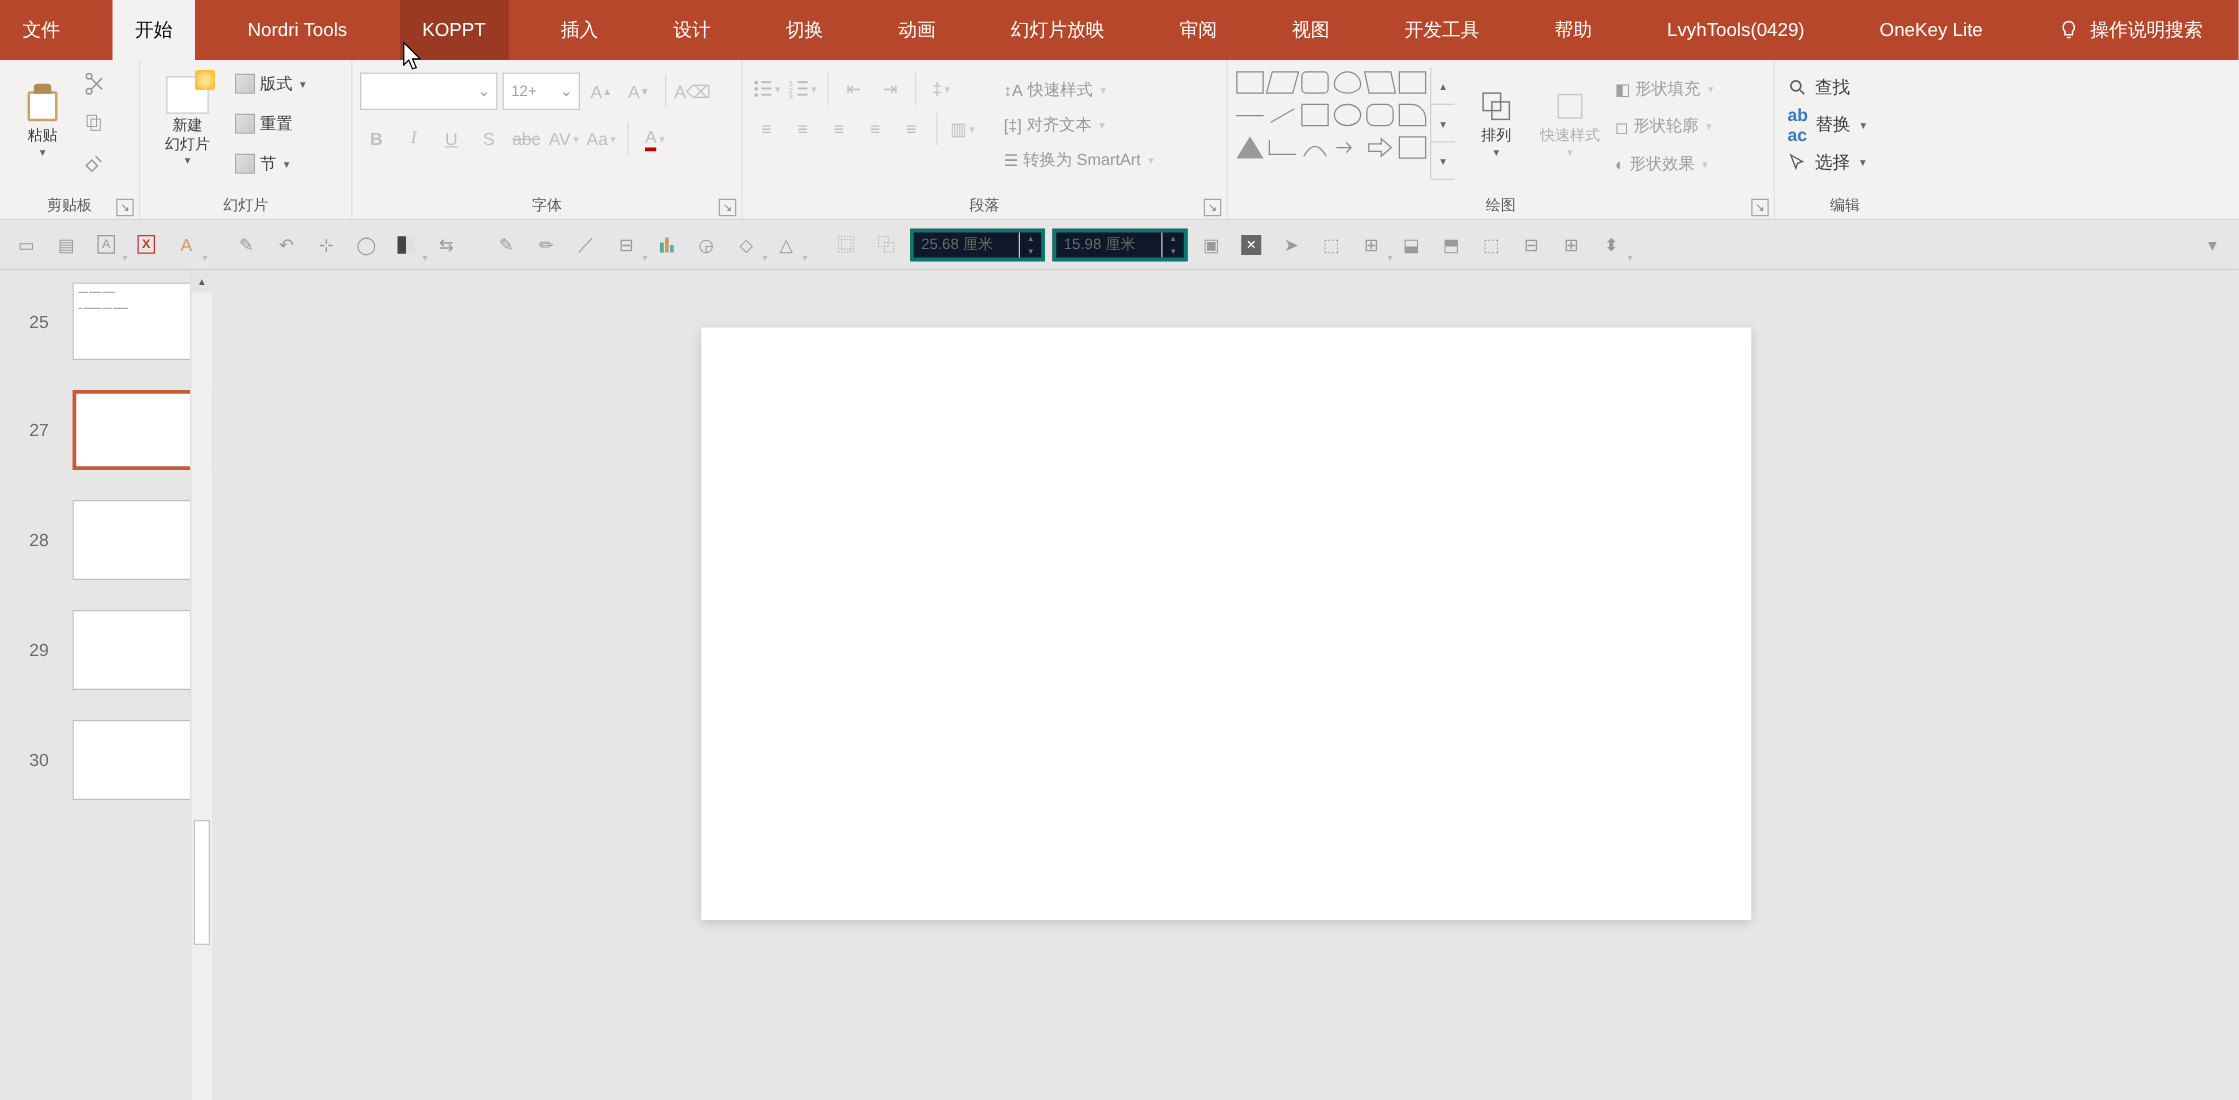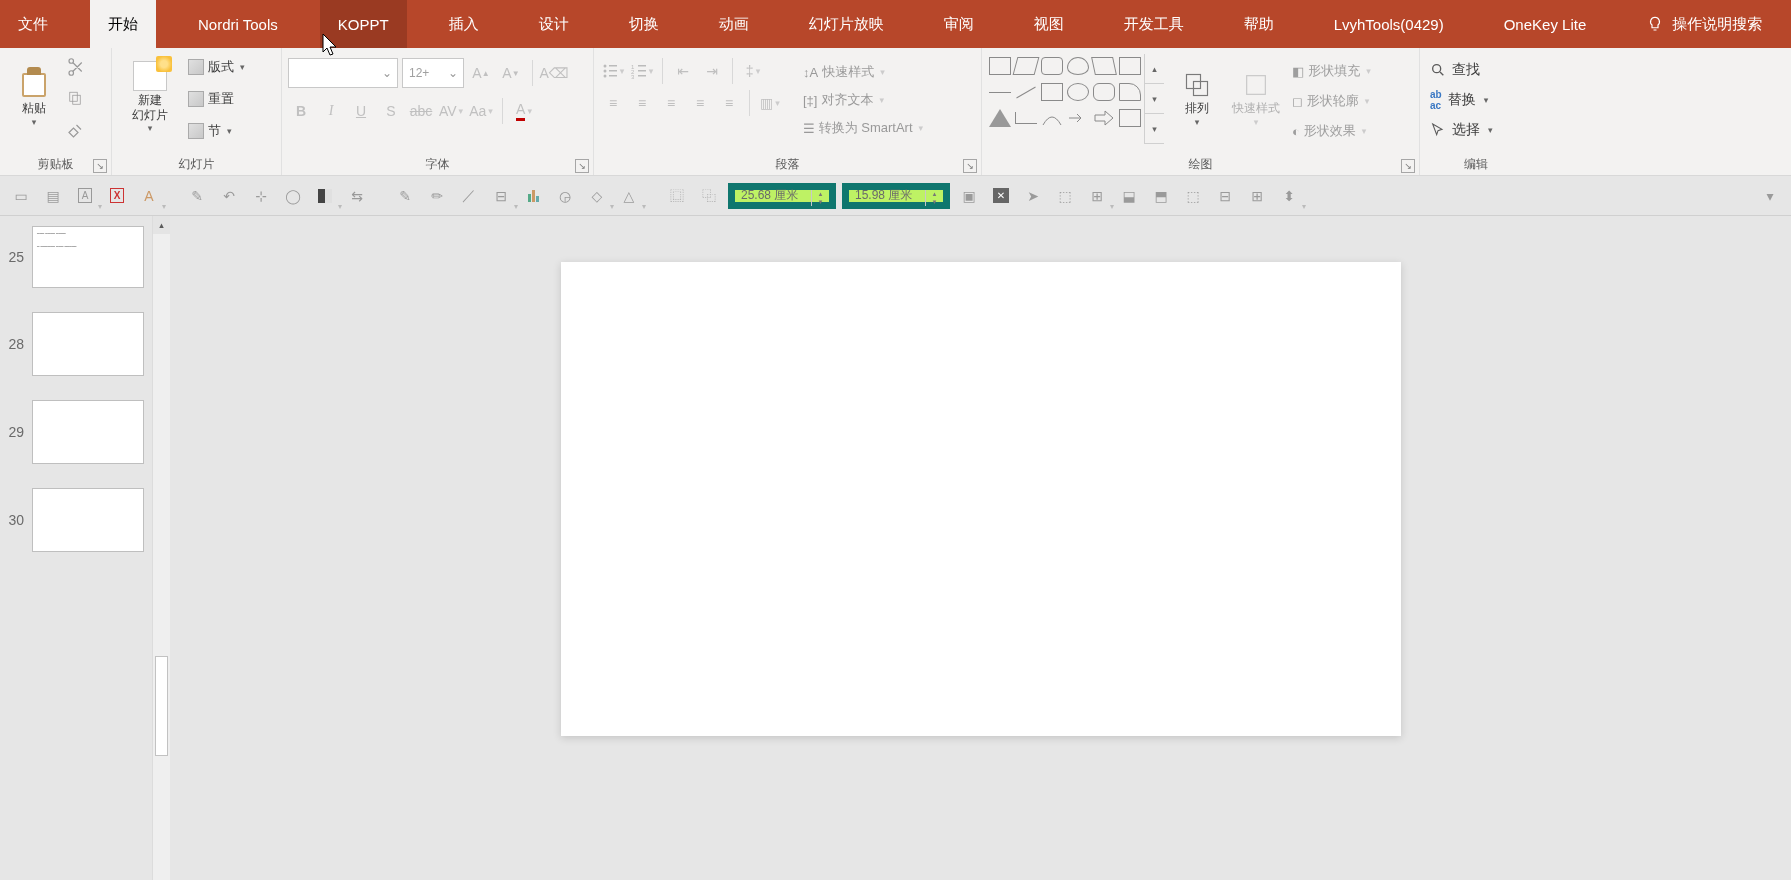--- a/index.html
+++ b/index.html
@@ -50,32 +50,32 @@
 
 .shapefmt { display: flex; flex-direction: column; gap: 4px; padding-top: 4px; }
 .shapefmt .item { display: flex; align-items: center; gap: 4px; font-size: 13px; color: #9e9e9e; height: 26px; white-space: nowrap; }
 
 .edit-group .stack .item { display: flex; align-items: center; gap: 6px; font-size: 14px; color: #3c3c3c; height: 28px; padding: 0 4px; cursor: pointer; }
 
 
 .quick-toolbar { height: 40px; background: #e6e6e6; border-bottom: 1px solid #d0d0d0; display: flex; align-items: center; padding: 0 8px; gap: 6px; }
 .quick-toolbar .qt { width: 26px; height: 26px; display: flex; align-items: center; justify-content: center; color: #9a9a9a; font-size: 14px; cursor: default; position: relative; }
 .quick-toolbar .qt.hasdrop::after { content: "▾"; font-size: 8px; position: absolute; right: -4px; bottom: -2px; color: #bbb; }
-.quick-toolbar .spin { width: 108px; height: 26px; background: #bef264; border: 7px solid #0f766e; display: flex; align-items: center; color: #6a6a6a; font-size: 12px; padding-left: 6px; position: relative; }
+.quick-toolbar .spin { width: 108px; height: 26px; background: #0f172a; border: 3px solid #0f766e; display: flex; align-items: center; color: #6a6a6a; font-size: 12px; padding-left: 6px; position: relative; }
 .quick-toolbar .spin .sbtns { position: absolute; right: 0; top: 0; bottom: 0; width: 18px; display: flex; flex-direction: column; }
 .quick-toolbar .spin .sbtns div { flex: 1; border-left: 1px solid #c8c8c8; display: flex; align-items: center; justify-content: center; font-size: 7px; color: #777; }
 
 
 .workspace { position: absolute; top: 216px; left: 0; right: 0; bottom: 0; display: flex; }
 .thumb-pane { width: 170px; background: #e6e6e6; position: relative; overflow: hidden; }
 .thumb-pane .scroll-v { position: absolute; right: 0; top: 0; width: 18px; bottom: 0; background: #efefef; border-left: 1px solid #dcdcdc; }
 .scroll-v .arrow { height: 18px; display: flex; align-items: center; justify-content: center; font-size: 9px; color: #5a5a5a; background: #e4e4e4; cursor: pointer; }
 .scroll-v .thumb { position: absolute; left: 2px; right: 2px; top: 440px; height: 100px; background: #fff; border: 1px solid #c2c2c2; cursor: pointer; }
 
-.slide-row { display: flex; align-items: center; gap: 8px; margin: 10px 0 24px 4px; }
+.slide-row { display: flex; align-items: center; gap: 8px; margin: 10px 0 24px 19px; justify-content: space-between; }
 .slide-row .num { width: 20px; text-align: right; font-size: 14px; color: #6a6a6a; }
 .slide-row .th { width: 112px; height: 64px; background: #fff; border: 1px solid #bfbfbf; cursor: pointer; }
 .slide-row.first .th { height: 62px; }
 .slide-row.active .th { border: 3px solid #c65a3d; }
 
 .canvas-area { flex: 1; background: #e6e6e6; position: relative; display: flex; justify-content: center; }
 .slide-canvas { margin-top: 46px; width: 840px; height: 474px; background: #fff; box-shadow: 0 2px 8px rgba(0,0,0,.15); }
 
 svg { display: block; }
 .ic-generic { width: 24px; height: 24px; background: linear-gradient(135deg,#e0e0e0,#c8c8c8); border: 1px solid #aaa; }
@@ -378,21 +378,21 @@
     <div class="group-body">
       <div class="stack" style="gap:2px;padding-top:4px">
         <div class="item">
             <svg width="16" height="16" viewBox="0 0 24 24">
               <circle cx="10" cy="10" r="6" fill="none" stroke="#5a5a5a" stroke-width="2"></circle>
               <path d="M15 15l5 5" stroke="#5a5a5a" stroke-width="2"></path>
             </svg>
             <span>查找</span>
           </div>
         <div class="item">
-            <span style="font-size:10px;color:#3a78c4;font-weight:700">ab<br>ac</span>
+            <span style="font-size:14px;color:#3a78c4;font-weight:700">ab<br>ac</span>
             <span>替换</span>
             <span class="caret">▾</span>
           </div>
         <div class="item">
             <svg width="16" height="16" viewBox="0 0 24 24">
               <path d="M4 3l14 8-6 2-2 6z" fill="none" stroke="#5a5a5a" stroke-width="1.6"></path>
             </svg>
             <span>选择</span>
             <span class="caret">▾</span>
           </div>
@@ -473,20 +473,24 @@
 </div>
 
 <div class="workspace">
   <div class="thumb-pane">
     <div class="slide-row first">
       <div class="num">25</div>
       <div class="th">
         <div style="padding:4px;font-size:4px;color:#888;line-height:1.6">━━━ ━━━━ ━━━━<br><br>━ ━━━━━━ ━━━ ━━━━━</div>
       </div>
     </div>
+    <div class="slide-row active">
+      <div class="num">27</div>
+      <div class="th"></div>
+    </div>
     <div class="slide-row">
       <div class="num">28</div>
       <div class="th"></div>
     </div>
     <div class="slide-row">
       <div class="num">29</div>
       <div class="th"></div>
     </div>
     <div class="slide-row">
       <div class="num">30</div>

